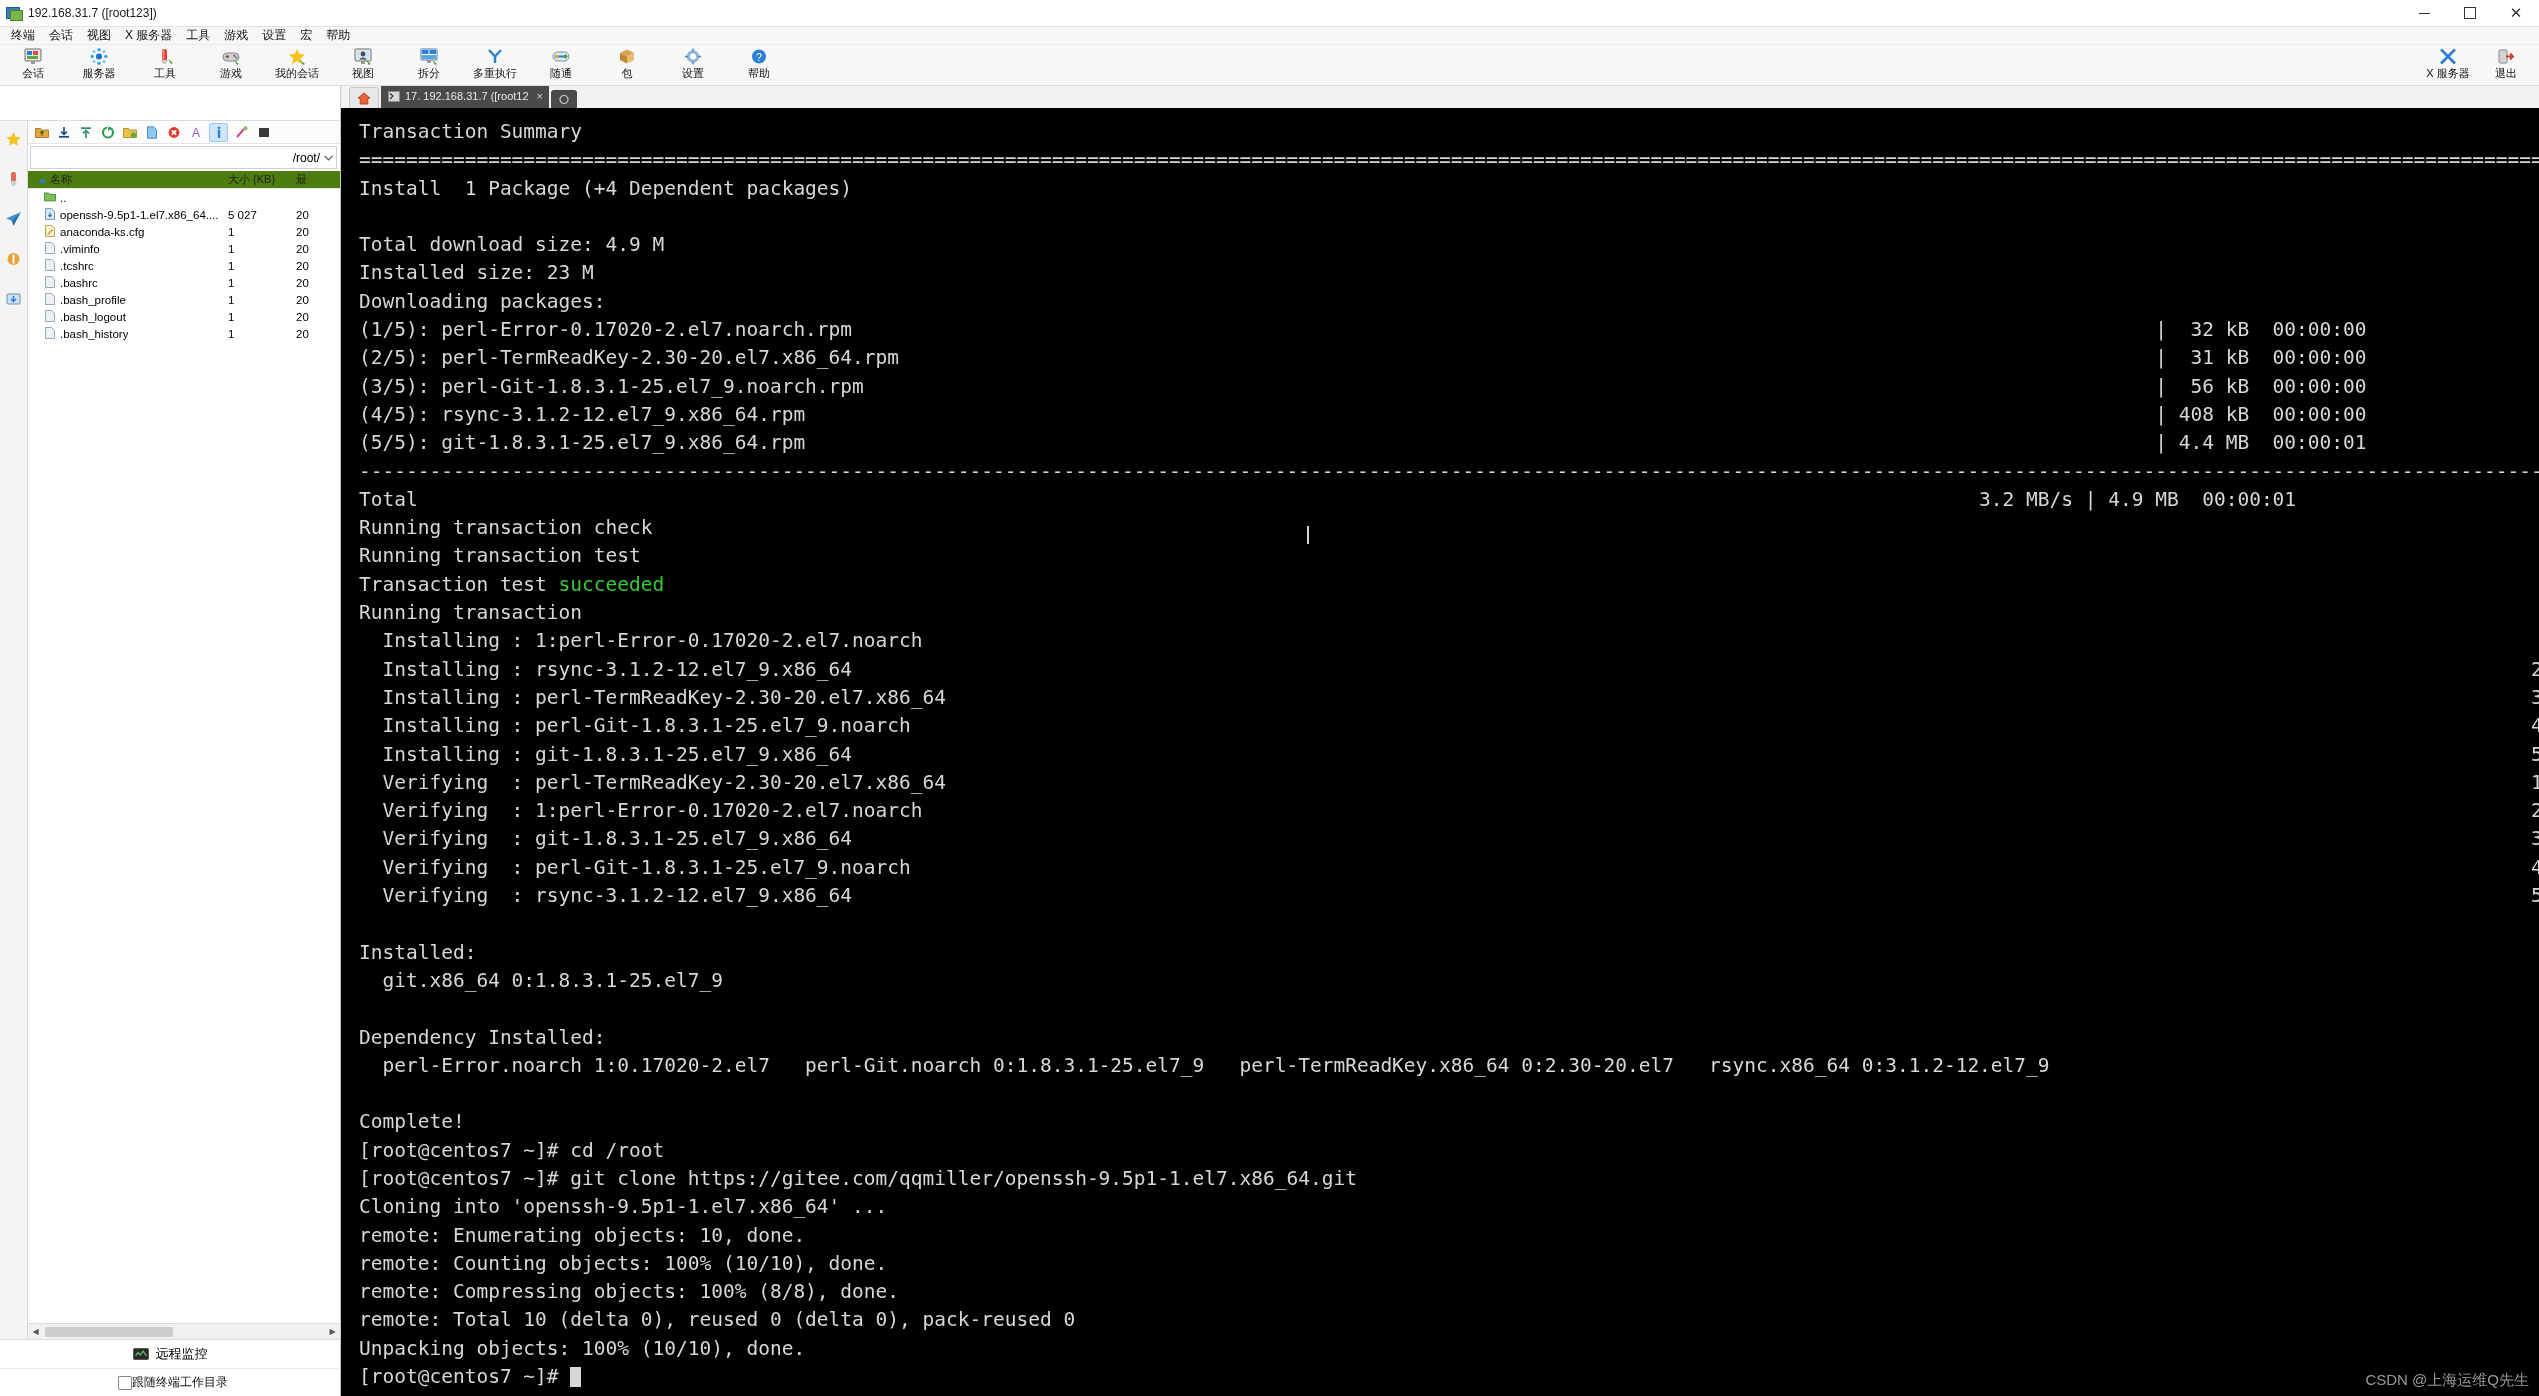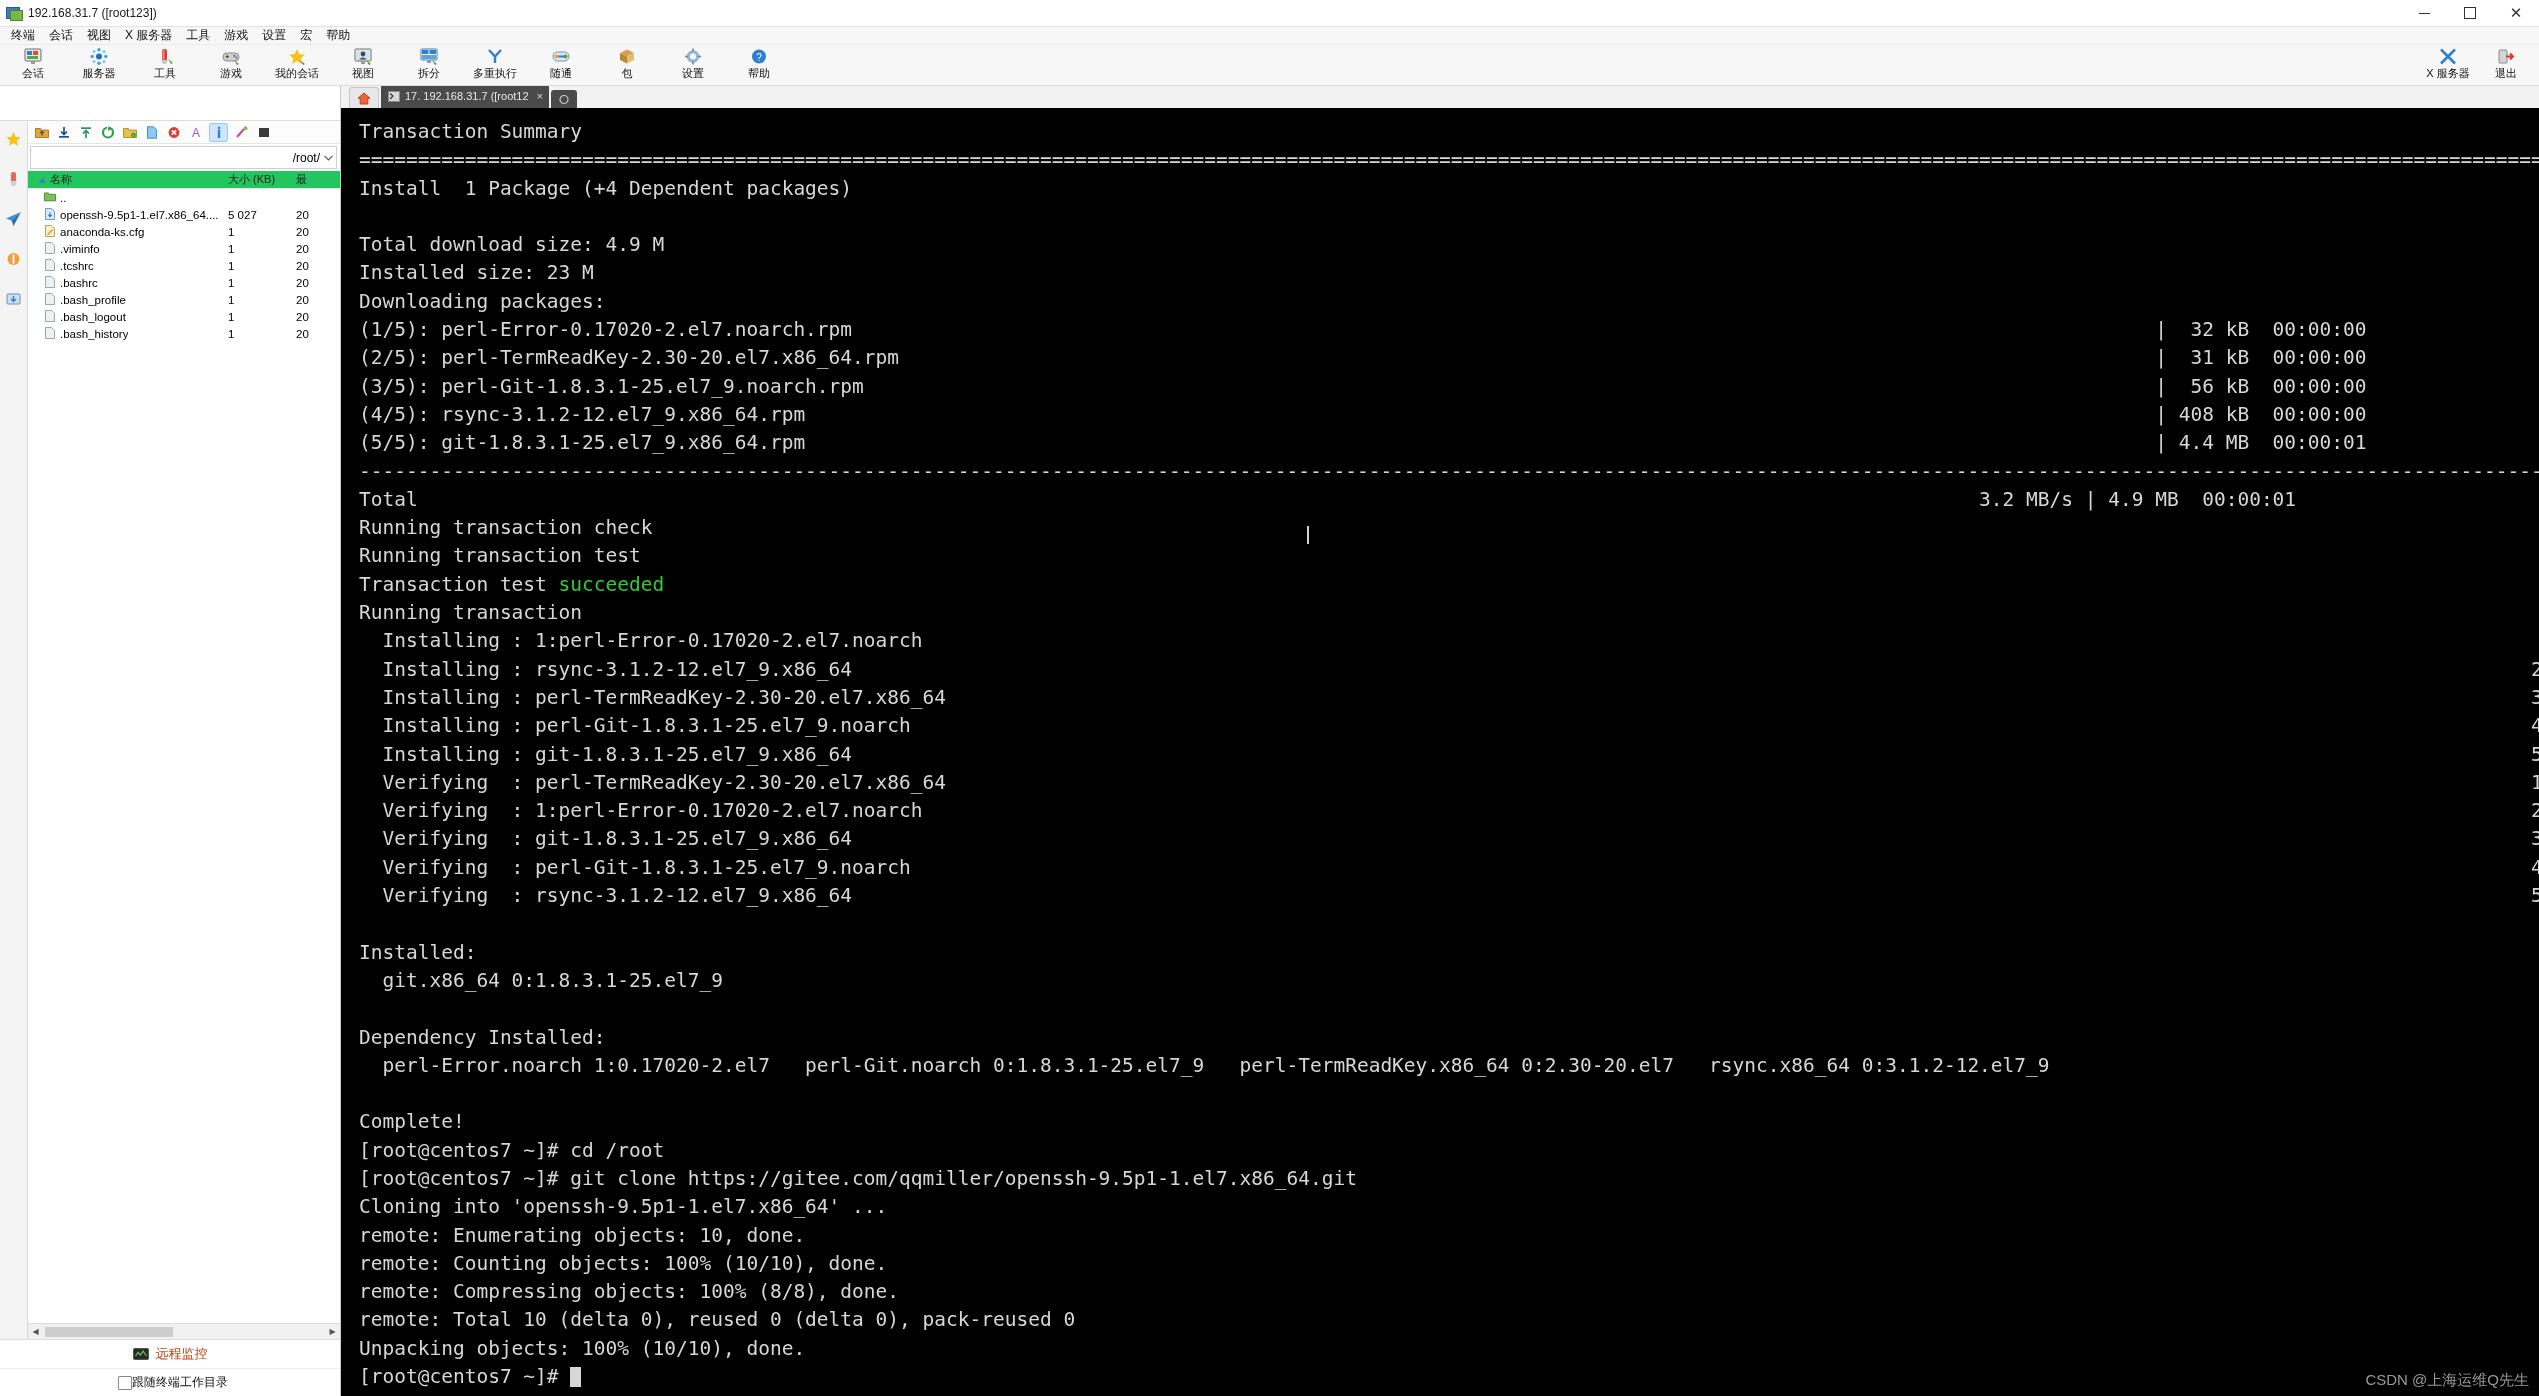--- a/index.html
+++ b/index.html
@@ -59,42 +59,42 @@
   .vtab{width:22px;height:24px;display:flex;align-items:center;justify-content:center;}
   .filepane{flex:1;display:flex;flex-direction:column;min-width:0;min-height:0;background:#fff;}
   .fp-toolbar{height:22px;flex:0 0 22px;display:flex;align-items:center;gap:5px;
               padding:0 5px;border-bottom:1px solid #e6e6e6;background:#fcfcfc;}
   .fpb{width:17px;height:17px;display:flex;align-items:center;justify-content:center;border-radius:2px;}
   .fpb.sel{background:#cfe5fa;border:1px solid #9cc7ef;}
   .pathbar{height:21px;flex:0 0 21px;border:1px solid #cfcfcf;margin:2px 3px 2px 2px;
            display:flex;align-items:center;background:#fff;text-align:right;}
   .pathbar .pv{font-size:12px;padding-left:4px;flex:1;color:#000;}
   .pathbar .caret{width:16px;display:flex;align-items:center;justify-content:center;}
-  .fhead{height:17px;flex:0 0 17px;display:flex;align-items:center;background:#22c55e;
+  .fhead{height:17px;flex:0 0 17px;display:flex;align-items:center;background:#4d7c0f;
          border-bottom:1px solid #e8e8e8;font-size:11px;color:#222;}
   .fh-name{flex:1;padding-left:22px;position:relative;}
   .fh-name .sortarrow{position:absolute;left:11px;top:6px;}
   .fh-size{width:68px;text-align:left;}
   .fh-date{width:44px;text-align:left;}
   .flist{flex:1;overflow:hidden;background:#fff;}
   .frow{height:17px;display:flex;align-items:center;font-size:11.5px;color:#000;}
   .fr-name{flex:1;display:flex;align-items:center;gap:4px;padding-left:16px;min-width:0;}
   .fr-name .nm{white-space:nowrap;overflow:hidden;text-overflow:ellipsis;}
   .fr-size{width:68px;text-align:left;}
   .fr-date{width:44px;text-align:left;color:#000;overflow:hidden;}
   .ficon{width:12px;height:13px;flex:0 0 12px;position:relative;}
   .hscroll{height:15px;flex:0 0 15px;background:#f0f0f0;border-top:1px solid #dcdcdc;
            display:flex;align-items:center;}
   .hs-btn{width:15px;height:14px;display:flex;align-items:center;justify-content:center;
           font-size:8px;color:#555;background:#f0f0f0;}
   .hs-track{flex:1;height:14px;background:#f0f0f0;position:relative;}
   .hs-thumb{position:absolute;left:2px;top:2px;width:128px;height:10px;background:#cdcdcd;border-radius:1px;}
   .lp-footer{flex:0 0 auto;background:#fff;border-top:1px solid #dcdcdc;}
   .lp-remote{height:28px;display:flex;align-items:center;justify-content:center;gap:7px;
-             font-size:13px;color:#c2410c;border-bottom:1px solid #ececec;}
+             font-size:13px;color:#000000;border-bottom:1px solid #ececec;}
   .lp-follow{height:27px;display:flex;align-items:center;padding-left:118px;font-size:12px;color:#111;}
   .cbox{width:12px;height:12px;border:1px solid #8a8a8a;background:#fff;border-radius:1px;}
 
   
   .rightpanel{flex:1;display:flex;flex-direction:column;min-width:0;min-height:0;background:#0a0a0a;}
   .tabstrip{height:22px;flex:0 0 22px;background:#f2f2f2;display:flex;align-items:flex-end;gap:2px;
             padding-left:8px;}
   .home-tab{width:28px;height:20px;background:#e8e8e8;border:1px solid #c6c6c6;border-bottom:0;
             border-radius:3px 3px 0 0;display:flex;align-items:center;justify-content:center;}
   .term-tab{height:24px;background:#4a4a4a;border-radius:3px 3px 0 0;display:flex;align-items:center;

